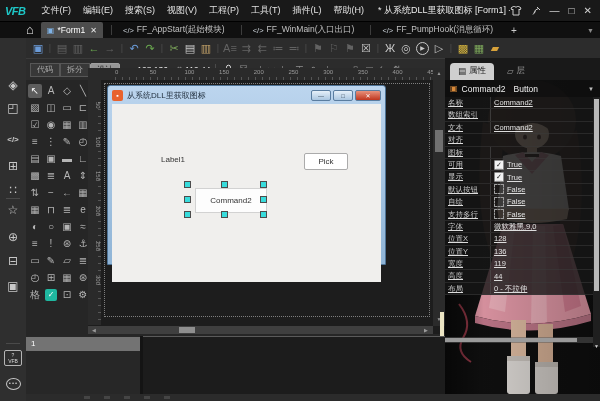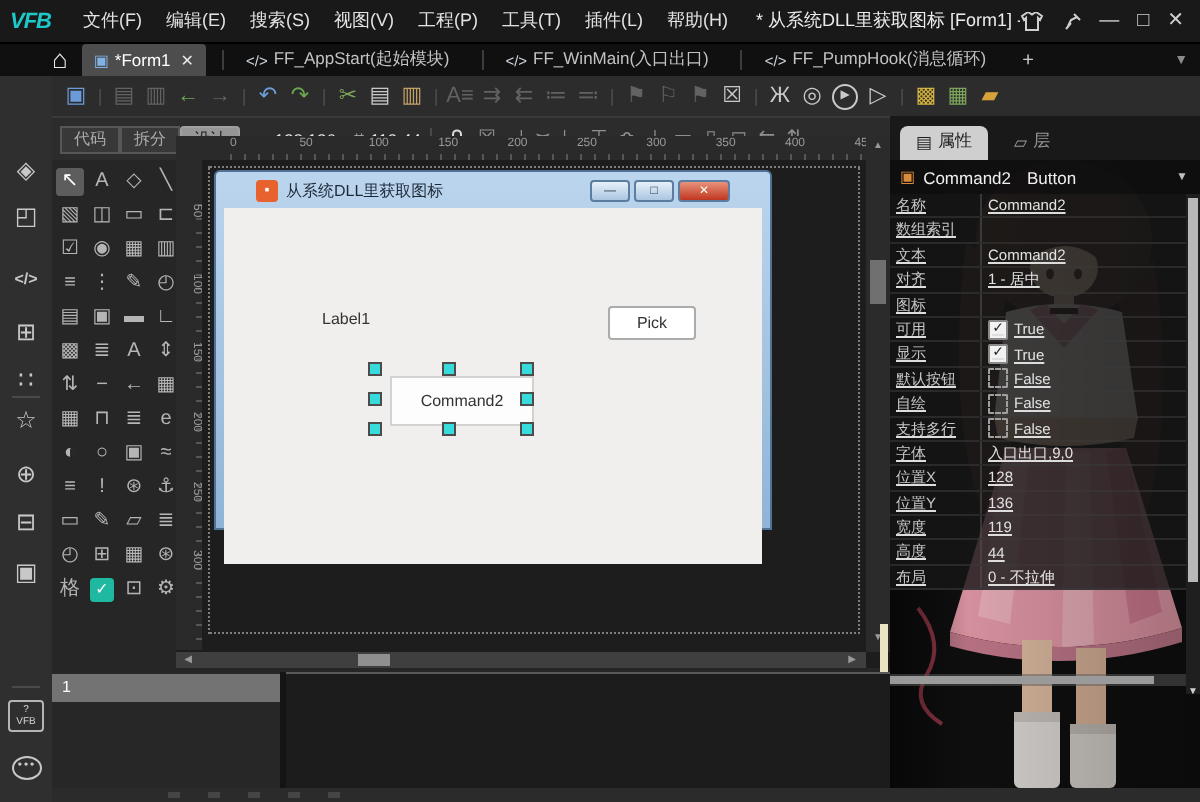--- a/index.html
+++ b/index.html
@@ -78,21 +78,21 @@
   .marquee{position:absolute;left:16px;top:15px;width:324px;height:232px;border:1px dotted #7e7e7e;}
   .vscroll{position:absolute;left:345px;top:0;width:12px;height:258px;background:#2b2b2b;}
   .vthumb{position:absolute;left:2px;top:62px;width:8px;height:22px;background:#707070;}
   .sarrow{position:absolute;font-size:5px;color:#9a9a9a;width:12px;text-align:center;}
   .hscroll{position:absolute;left:0;top:258px;width:345px;height:8px;background:#3f3f3f;}
   .hthumb{position:absolute;left:91px;top:1px;width:16px;height:6px;background:#8f8f8f;}
   .splitter{position:absolute;left:440px;top:312px;width:4px;height:26px;background:#ebe4c3;}
   
   .vform{position:absolute;left:19px;top:17px;width:279px;height:180px;border:1px solid #4e7396;
          border-radius:3px 3px 0 0;background:linear-gradient(#bcd5ee,#8fb4d6);box-sizing:border-box;}
-  .vform-title{height:18px;display:flex;align-items:center;padding:0 20px;}
+  .vform-title{height:18px;display:flex;align-items:center;padding:0 4px;}
   .vform-icon{width:11px;height:11px;background:#e8622d;border-radius:2px;color:#fff;font-size:7px;
               text-align:center;line-height:11px;flex:none;}
   .vform-text{font-size:8px;color:#1c2a38;margin-left:4px;white-space:nowrap;}
   .vform-btns{margin-left:auto;display:flex;gap:2px;}
   .fbtn{width:20px;height:11px;border:1px solid #5a7da0;border-radius:2px;
         background:linear-gradient(#e6f0f9,#aac6e0);font-size:6px;color:#2a3a4a;text-align:center;line-height:10px;box-sizing:border-box;}
   .fbtn.close{width:26px;background:linear-gradient(#e8927c,#c0361f);color:#fff;font-weight:bold;}
   .vclient{position:absolute;left:4px;top:18px;width:269px;height:178px;background:#f0efed;}
   .flabel{position:absolute;left:49px;top:51px;font-size:8px;color:#333;}
   .fpick{position:absolute;left:192px;top:49px;width:44px;height:17px;background:#fff;
@@ -493,24 +493,20 @@
         <div class="prow">
           <span class="plabel">文本</span>
           <span class="pval">
 
             <span class="ptext text">Command2</span>
           </span>
         </div>
 
         <div class="prow">
           <span class="plabel">对齐</span>
-          <span class="pval">
-
-            <span class="ptext text">1 - 居中</span>
-          </span>
         </div>
 
         <div class="prow">
           <span class="plabel">图标</span>
           <span class="pval">
 
             <span class="ptext text"></span>
           </span>
         </div>
 
@@ -551,21 +547,21 @@
           <span class="pval">
             <i class="pbox check-false"></i>
             <span class="ptext check-false">False</span>
           </span>
         </div>
 
         <div class="prow">
           <span class="plabel">字体</span>
           <span class="pval">
 
-            <span class="ptext text">入口出口,9,0</span>
+            <span class="ptext text">微软雅黑,9,0</span>
           </span>
         </div>
 
         <div class="prow">
           <span class="plabel">位置X</span>
           <span class="pval">
 
             <span class="ptext text">128</span>
           </span>
         </div>

